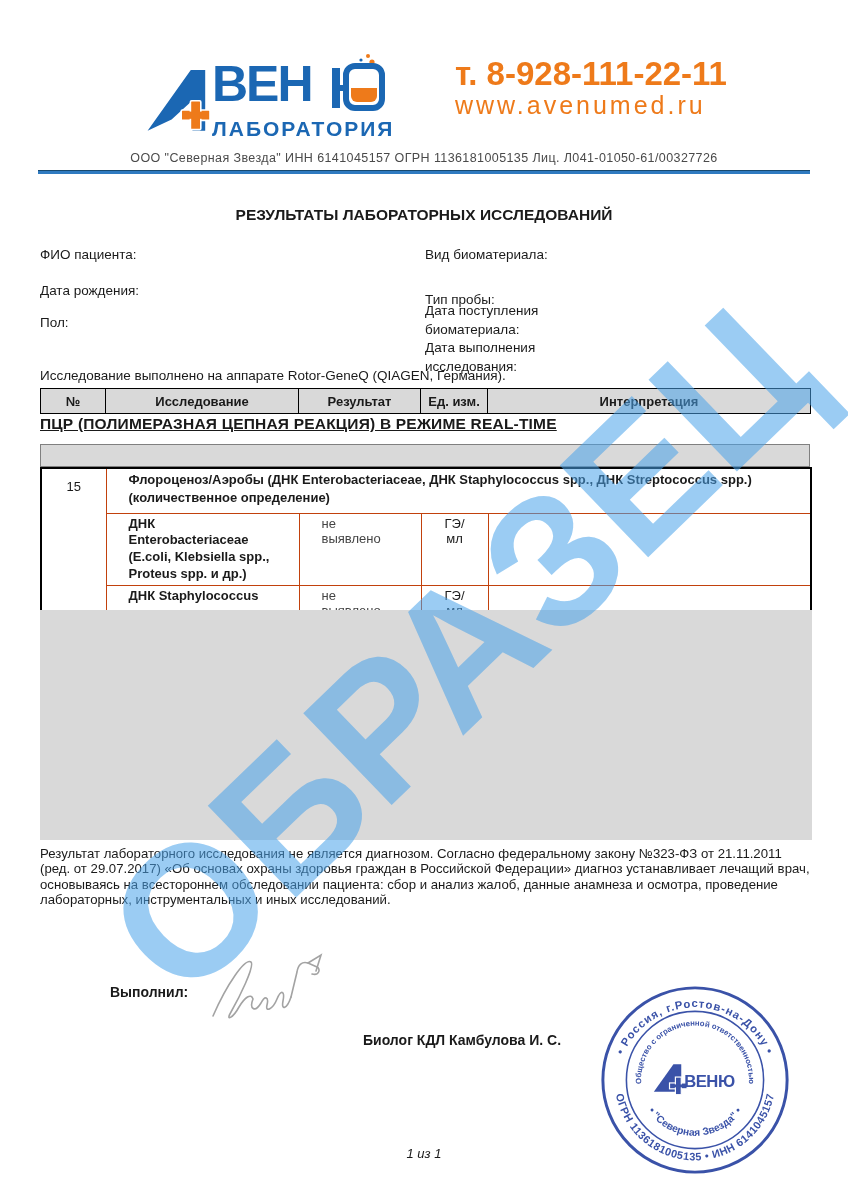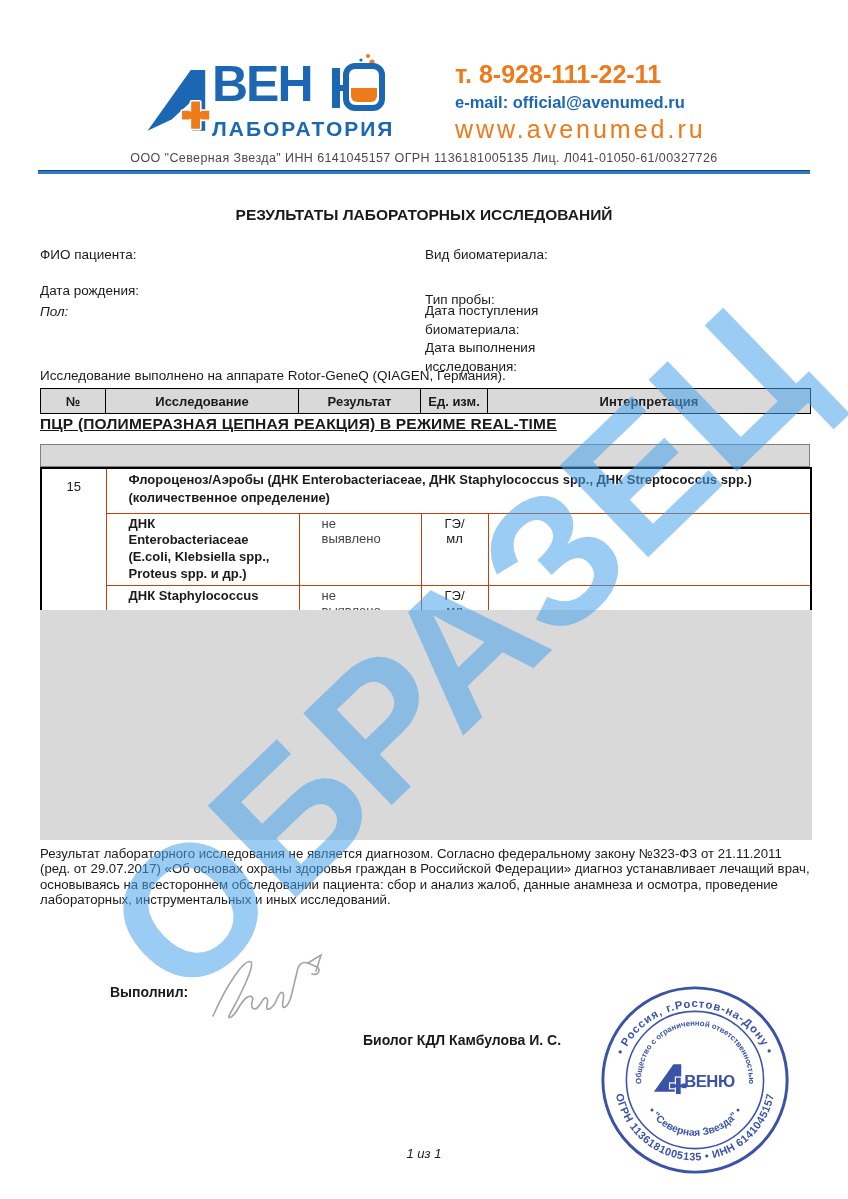--- a/index.html
+++ b/index.html
@@ -10,21 +10,21 @@
   
   .logo-block { position:absolute; left:146px; top:58px; display:flex; align-items:flex-start; }
   .logo-a { display:block; }
   .logo-right { margin-left:2px; }
   .brand-row { display:flex; align-items:flex-start;gap:16px; }
   .brand-text { font-size:50px; font-weight:bold; color:#1b67b3; letter-spacing:-2px; line-height:52px; }
   .flask { margin-left:2px; margin-top:-6px; }
   .lab-text { font-size:21px; font-weight:bold; color:#1b67b3; letter-spacing:2px; margin-top:3px; text-align:right; padding-right:6px; }
 
   .contact-block { position:absolute; left:455px; top:60px; width:320px; }
-  .phone { font-size:25px; font-weight:800; color:#ee7a1a; letter-spacing:0px; line-height:28px; }
+  .phone { font-size:33px; font-weight:800; color:#ee7a1a; letter-spacing:0px; line-height:28px; }
   .email { font-size:16.5px; font-weight:bold; color:#1b67b3; margin-top:5px; }
   .www { font-size:25px; color:#ee7a1a; letter-spacing:3px; margin-top:3px; }
 
   .company-line { position:absolute; top:151px; left:0; width:100%; text-align:center; font-size:12.5px; color:#4a4a4a; letter-spacing:0.4px; }
   .blue-rule { position:absolute; top:170px; left:38px; width:772px; height:4px;
                background:linear-gradient(#17496f 0 30%, #2f7ac0 30% 100%); }
 
   
   .doc-title { position:absolute; top:206px; left:0; width:100%; text-align:center; font-size:15.5px; font-weight:bold; }
   .pf { position:absolute; font-size:13.5px; line-height:19px; }
@@ -94,32 +94,31 @@
           <rect x="16" y="14" width="36" height="42" rx="9" fill="none" stroke="#1b67b3" stroke-width="6"></rect>
           <path d="M21,36 h26 v8 a6,6 0 0 1 -6,6 h-14 a6,6 0 0 1 -6,-6 z" fill="#ee7a1a"></path>
         </svg>
       </div>
       <div class="lab-text">ЛАБОРАТОРИЯ</div>
     </div>
   </div>
 
   <div class="contact-block">
     <div class="phone">т. 8-928-111-22-11</div>
-    <div class="email">e-mail: official@avenumed.ru</div>
     <div class="www">www.avenumed.ru</div>
   </div>
 
   <div class="company-line">ООО "Северная Звезда" ИНН 6141045157 ОГРН 1136181005135 Лиц. Л041-01050-61/00327726</div>
   <div class="blue-rule"></div>
 
   <div class="doc-title">РЕЗУЛЬТАТЫ ЛАБОРАТОРНЫХ ИССЛЕДОВАНИЙ</div>
 
   <div class="pf" style="left:40px; top:245px;">ФИО пациента:</div>
   <div class="pf" style="left:40px; top:281px;">Дата рождения:</div>
-  <div class="pf" style="left:40px; top:302px;font-style:italic;">Пол:</div>
+  <div class="pf" style="left:40px; top:313px;">Пол:</div>
 
   <div class="pf" style="left:425px; top:245px;">Вид биоматериала:</div>
   <div class="pf" style="left:425px; top:290px;">Тип пробы:</div>
   <div class="pf" style="left:425px; top:301px; width:160px;">Дата поступления биоматериала:</div>
   <div class="pf" style="left:425px; top:338px; width:160px;">Дата выполнения исследования:</div>
 
   <div class="apparatus">Исследование выполнено на аппарате Rotor-GeneQ (QIAGEN, Германия).</div>
 
   <table class="hdr-table">
     <colgroup>

